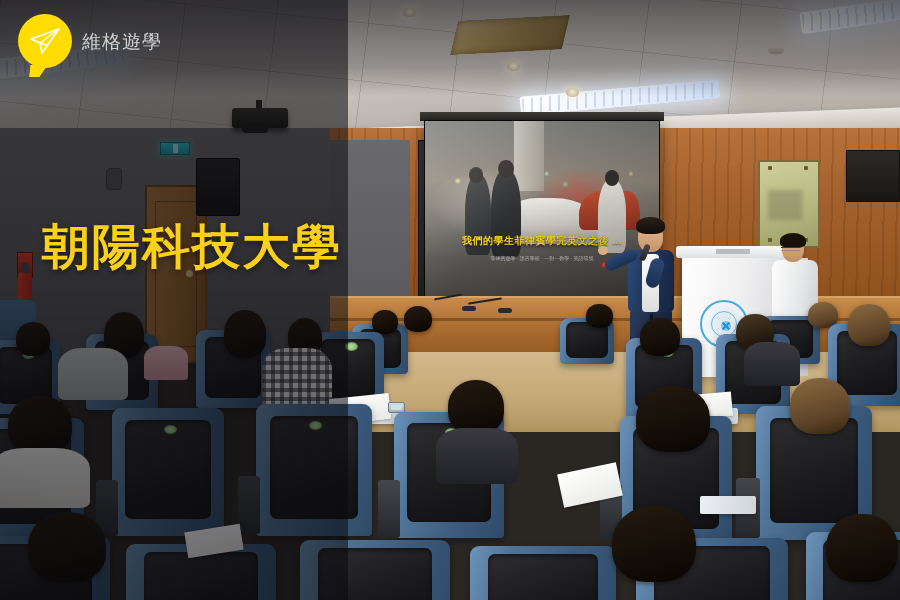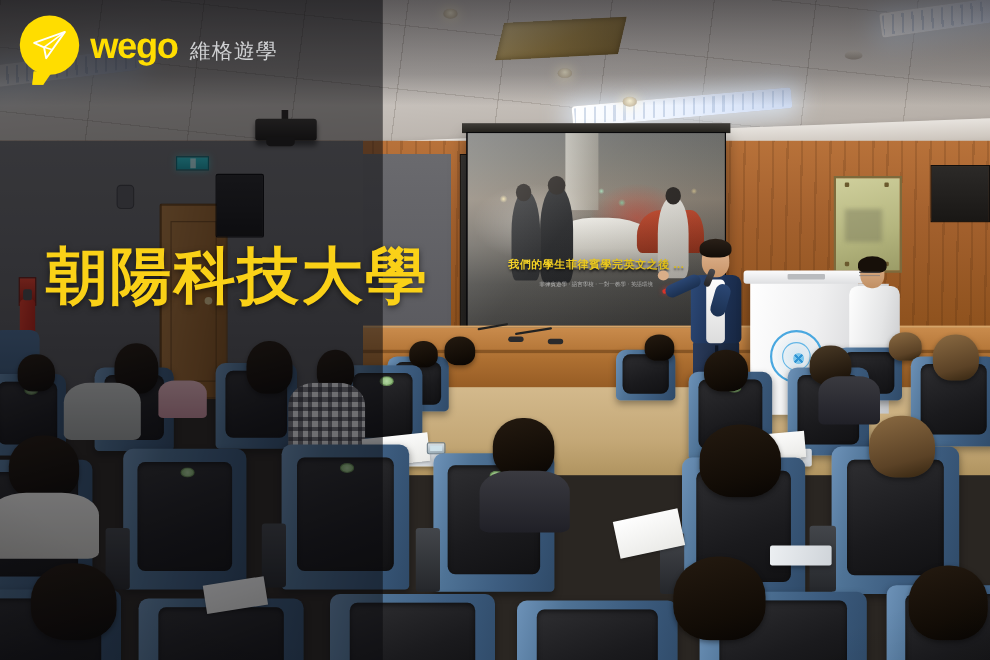--- a/index.html
+++ b/index.html
@@ -481,21 +481,21 @@
   .brand-wego{
     color:#FFDD00; font-size:33px; font-weight:bold; letter-spacing:-1.2px;
     line-height:1;
   }
   .brand-cn{
     color:#cfd0d2; font-size:19px; letter-spacing:1px; line-height:1;
   }
 
   .headline{
     position:absolute; left:42px; top:222px;
-    color:#FAD117; font-size:56px; font-weight:bold; letter-spacing:2px;
+    color:#FAD117; font-size:48px; font-weight:bold; letter-spacing:2px;
     line-height:1.05;
     text-shadow:0 2px 6px rgba(0,0,0,.55);
   }
   .subline{
     position:absolute; left:42px; top:296px;
     color:#f4f4f4; font-size:30px; letter-spacing:1px; line-height:1.1;
     text-shadow:0 2px 6px rgba(0,0,0,.6);
   }
 </style>
 </head>
@@ -747,20 +747,19 @@
 
   <div class="brand">
     <div class="brand-mark">
       <svg width="32" height="28" viewBox="0 0 32 28" aria-hidden="true">
         <path d="M2 12 L30 2 L13 26 L11 16 Z" fill="none" stroke="#ffffff" stroke-width="1.7" stroke-linejoin="round"></path>
         <path d="M11 16 L30 2" fill="none" stroke="#ffffff" stroke-width="1.5"></path>
         <path d="M11 16 L18 18" fill="none" stroke="#ffffff" stroke-width="1.4"></path>
       </svg>
     </div>
     <div class="brand-text">
-      <span class="brand-wego">wego</span>
       <span class="brand-cn">維格遊學</span>
     </div>
   </div>
 
   <div class="headline">朝陽科技大學</div>
 
 </div>
 
 </body></html>

